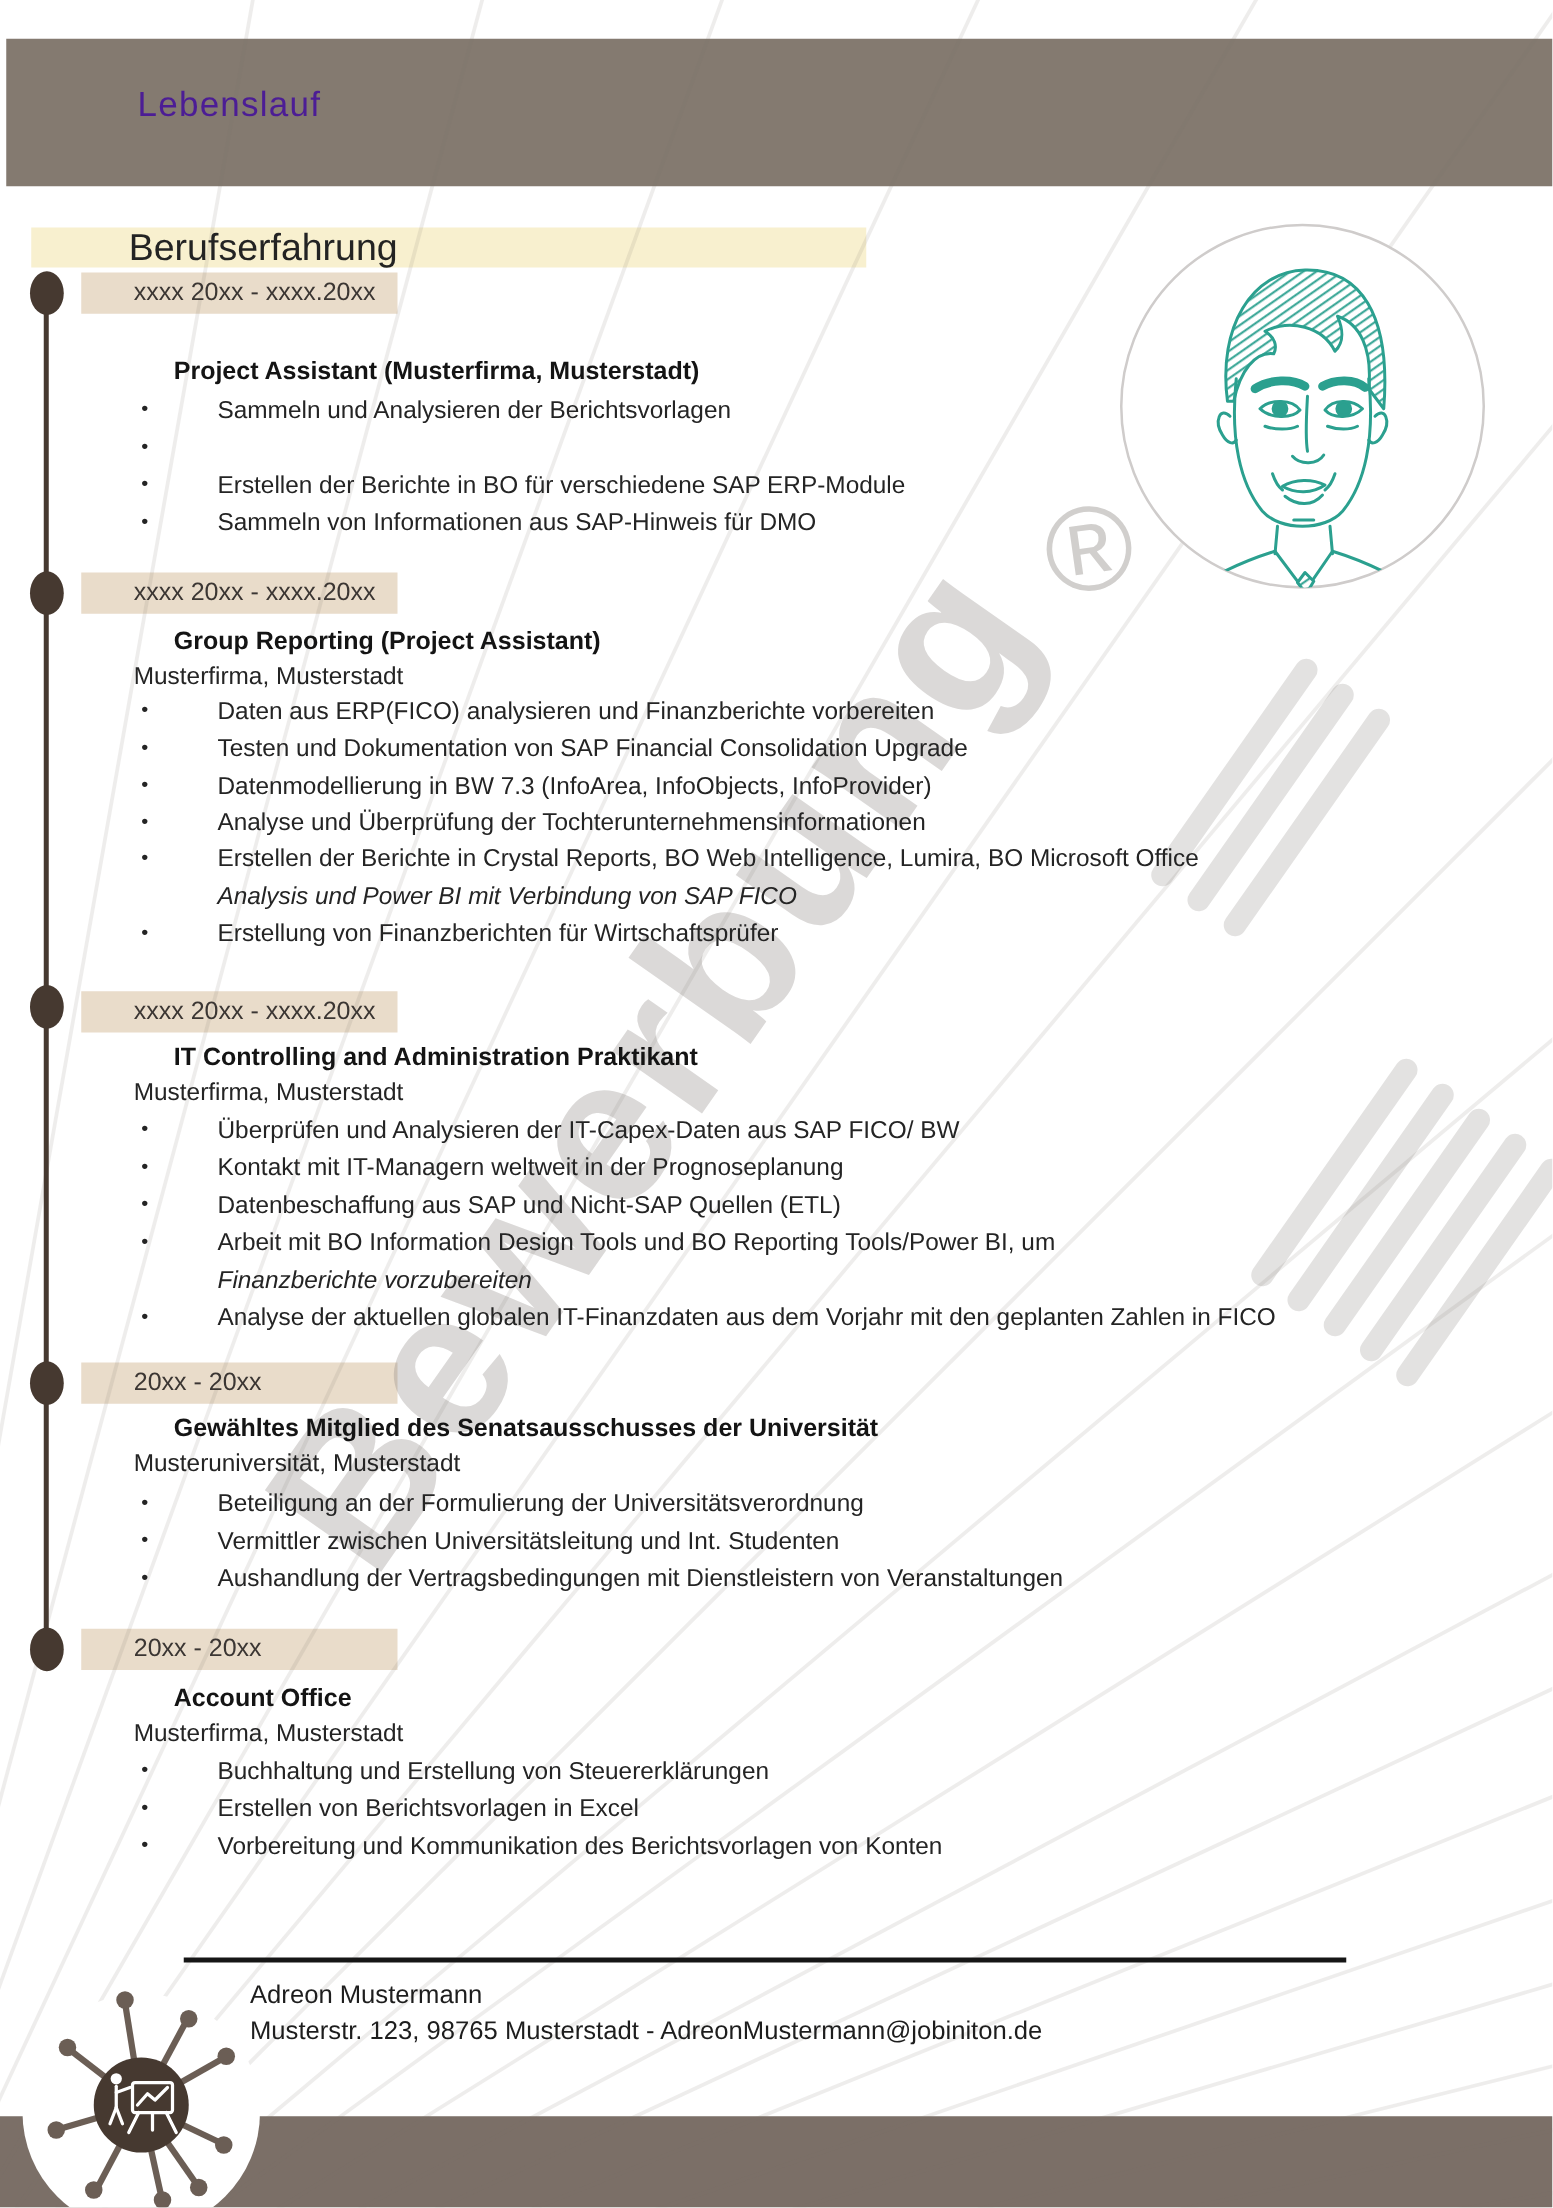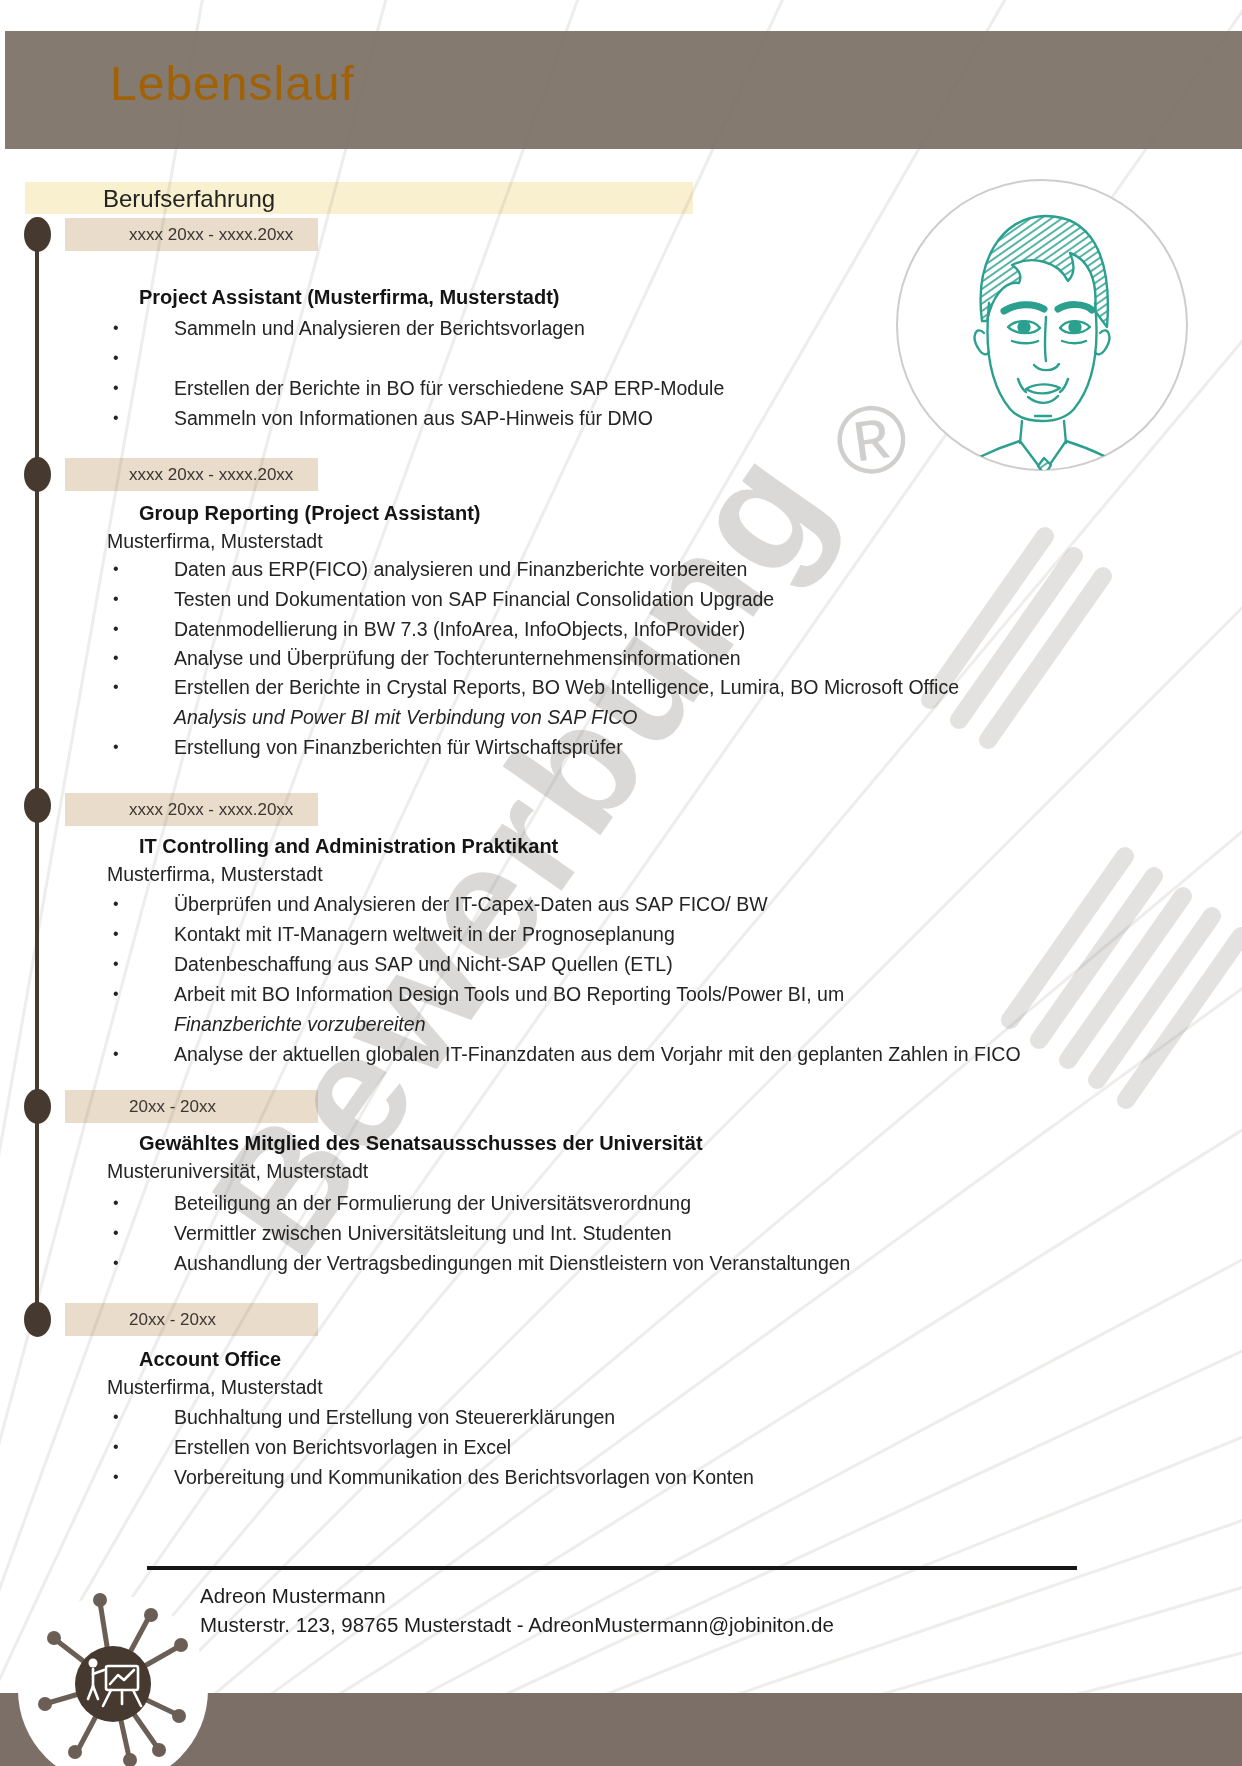--- a/index.html
+++ b/index.html
@@ -15,23 +15,23 @@
   .wm-text{left:60px;top:775px;width:900px;height:180px;text-align:center;
            font-size:165px;font-weight:bold;letter-spacing:4px;line-height:180px;
            color:rgba(135,130,126,0.30);transform:rotate(-55deg);z-index:2;white-space:nowrap;}
   .wm-reg{left:836px;top:392px;font-size:96px;color:rgba(140,135,130,0.40);
           transform:rotate(-8deg);z-index:2;line-height:96px;}
   svg.wm-strokes{left:0;top:0;z-index:2;pointer-events:none;}
   
   svg.fanlines{left:0;top:0;z-index:5;pointer-events:none;}
   
   .z6{z-index:6;}
-  .page-title{left:110px;top:60px;font-size:48px;line-height:48px;color:#a16207;letter-spacing:1px;}
-  .section-title{left:103px;top:184px;font-size:24px;line-height:30px;color:#232323;}
-  .badge-label{left:107px;font-size:17px;line-height:33px;color:#3b3633;margin-left:22px;}
+  .page-title{left:110px;top:60px;font-size:28px;line-height:48px;color:#4c1d95;letter-spacing:1px;}
+  .section-title{left:103px;top:184px;font-size:30px;line-height:30px;color:#232323;}
+  .badge-label{left:107px;font-size:20px;line-height:33px;color:#3b3633;}
   .jtitle{left:107px;font-size:20px;line-height:26px;font-weight:bold;color:#141414;white-space:nowrap;margin-left:32px;}
   .company{left:107px;font-size:19.5px;line-height:26px;color:#242424;white-space:nowrap;}
   .bullet{left:113px;font-size:19.5px;line-height:26px;color:#242424;white-space:nowrap;display:flex;}
   .bullet .dot{width:61px;font-size:16px;}
   .bcont{left:174px;font-size:19.5px;line-height:26px;color:#242424;white-space:nowrap;font-style:italic;}
   .tl-dot{left:24px;width:27px;height:35px;border-radius:50%;background:#463930;}
   .tl-line{left:35px;top:234px;width:4px;height:1086px;background:#463930;}
   .foot-line{left:147px;top:1566px;width:930px;height:4px;background:#161616;}
   .foot-name{left:200px;top:1583px;font-size:20.5px;line-height:26px;color:#1d1d1d;}
   .foot-addr{left:200px;top:1612px;font-size:20.5px;line-height:26px;color:#1d1d1d;}

